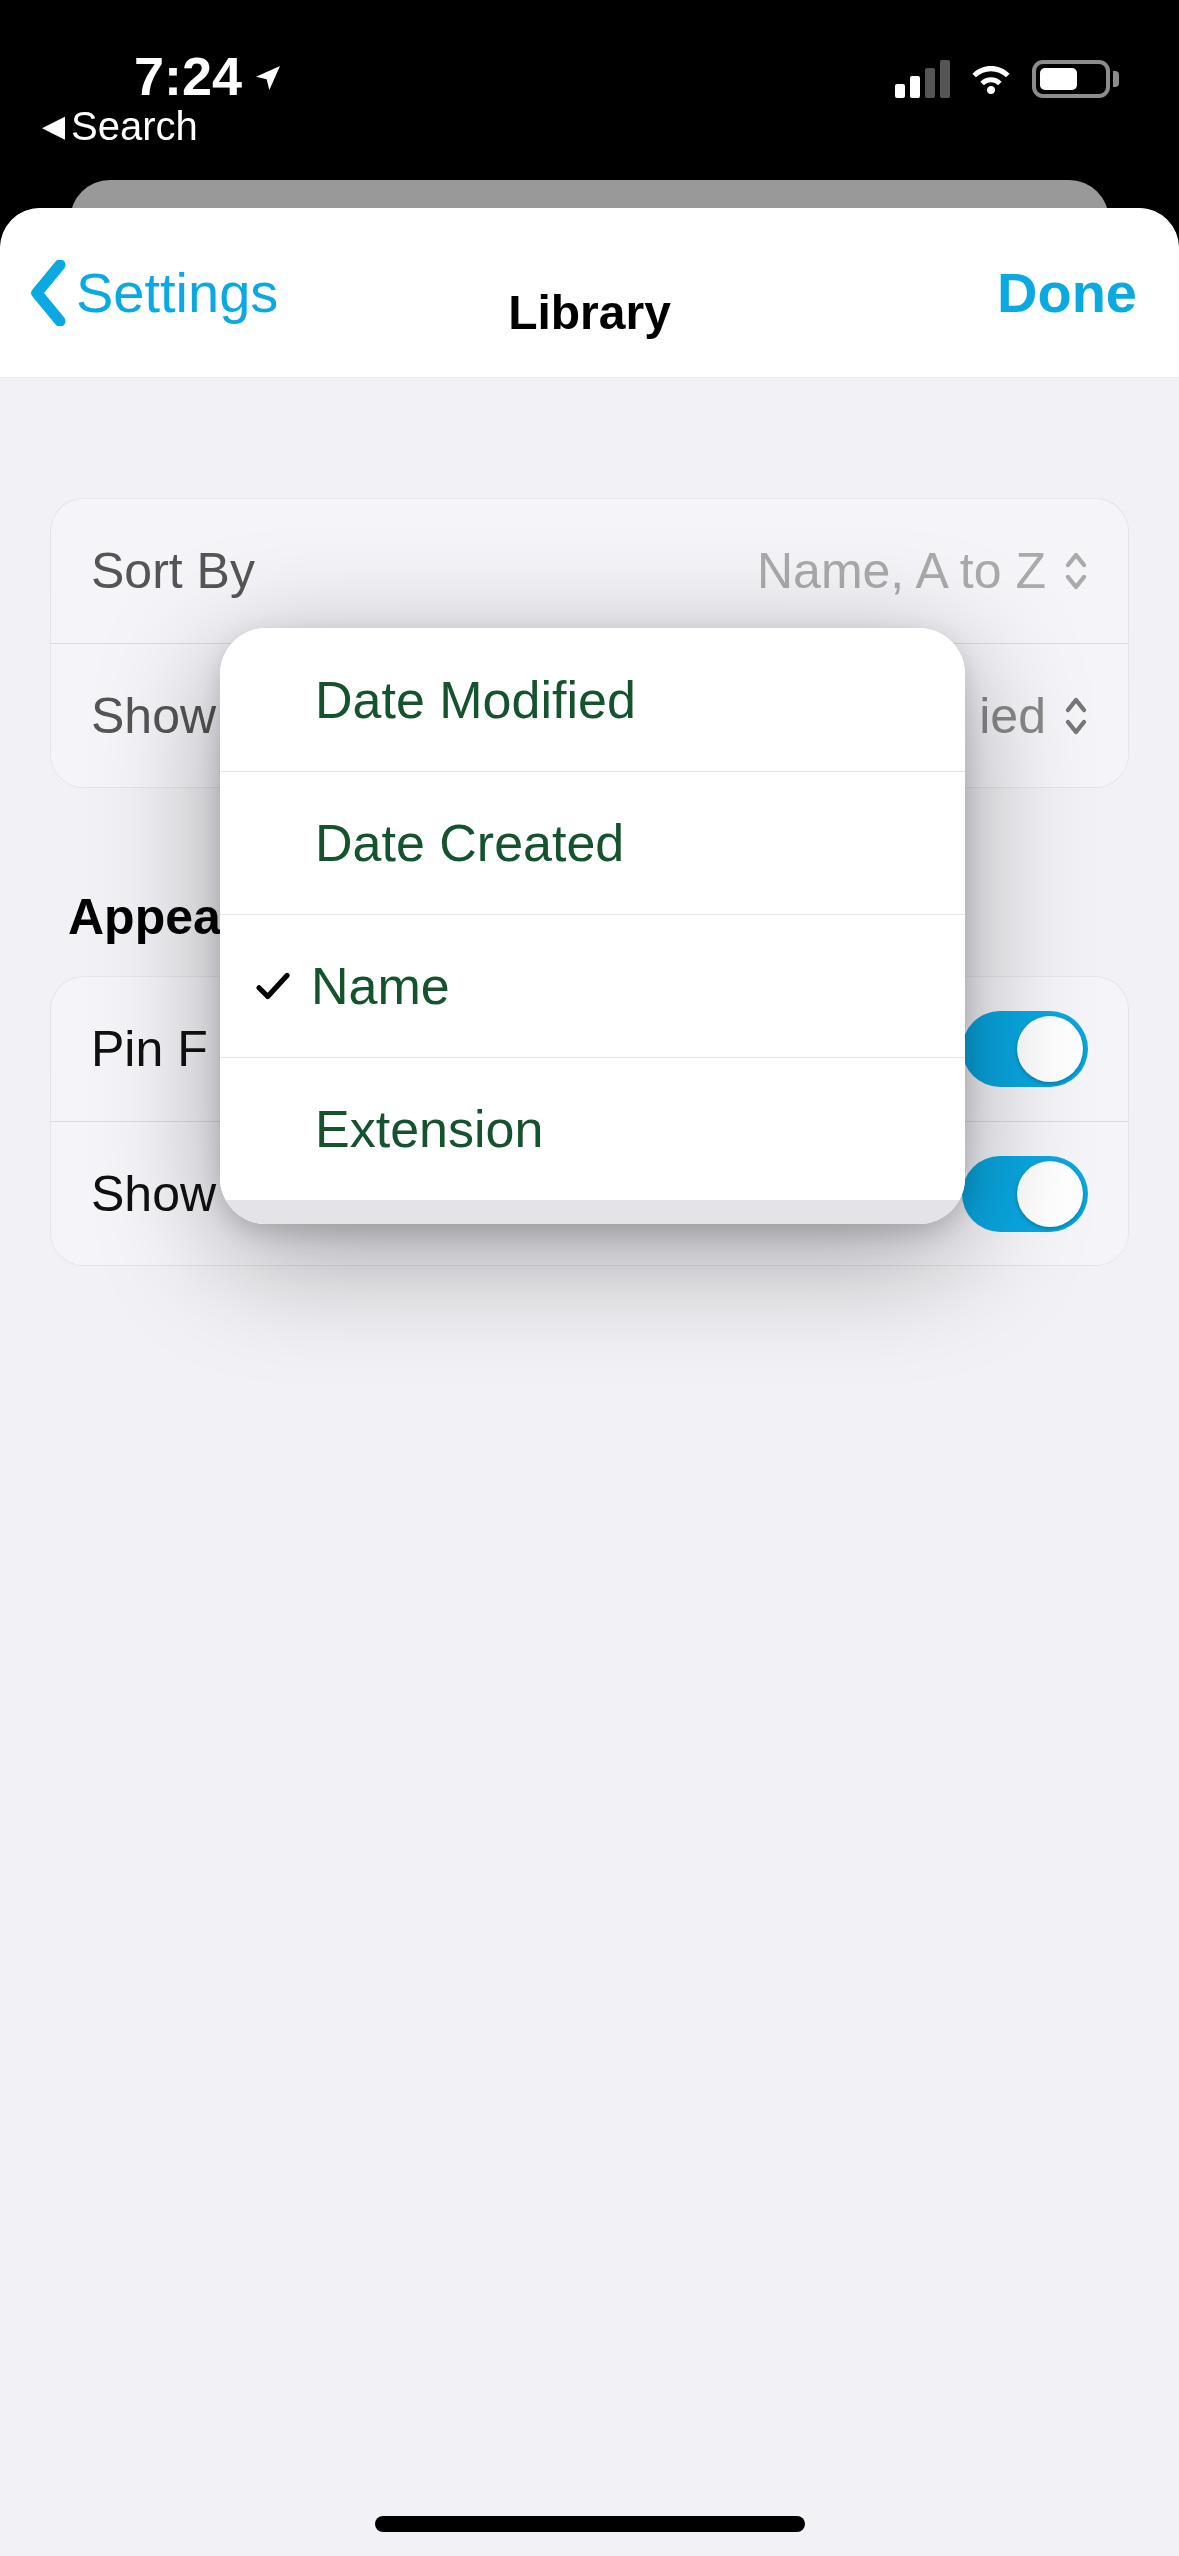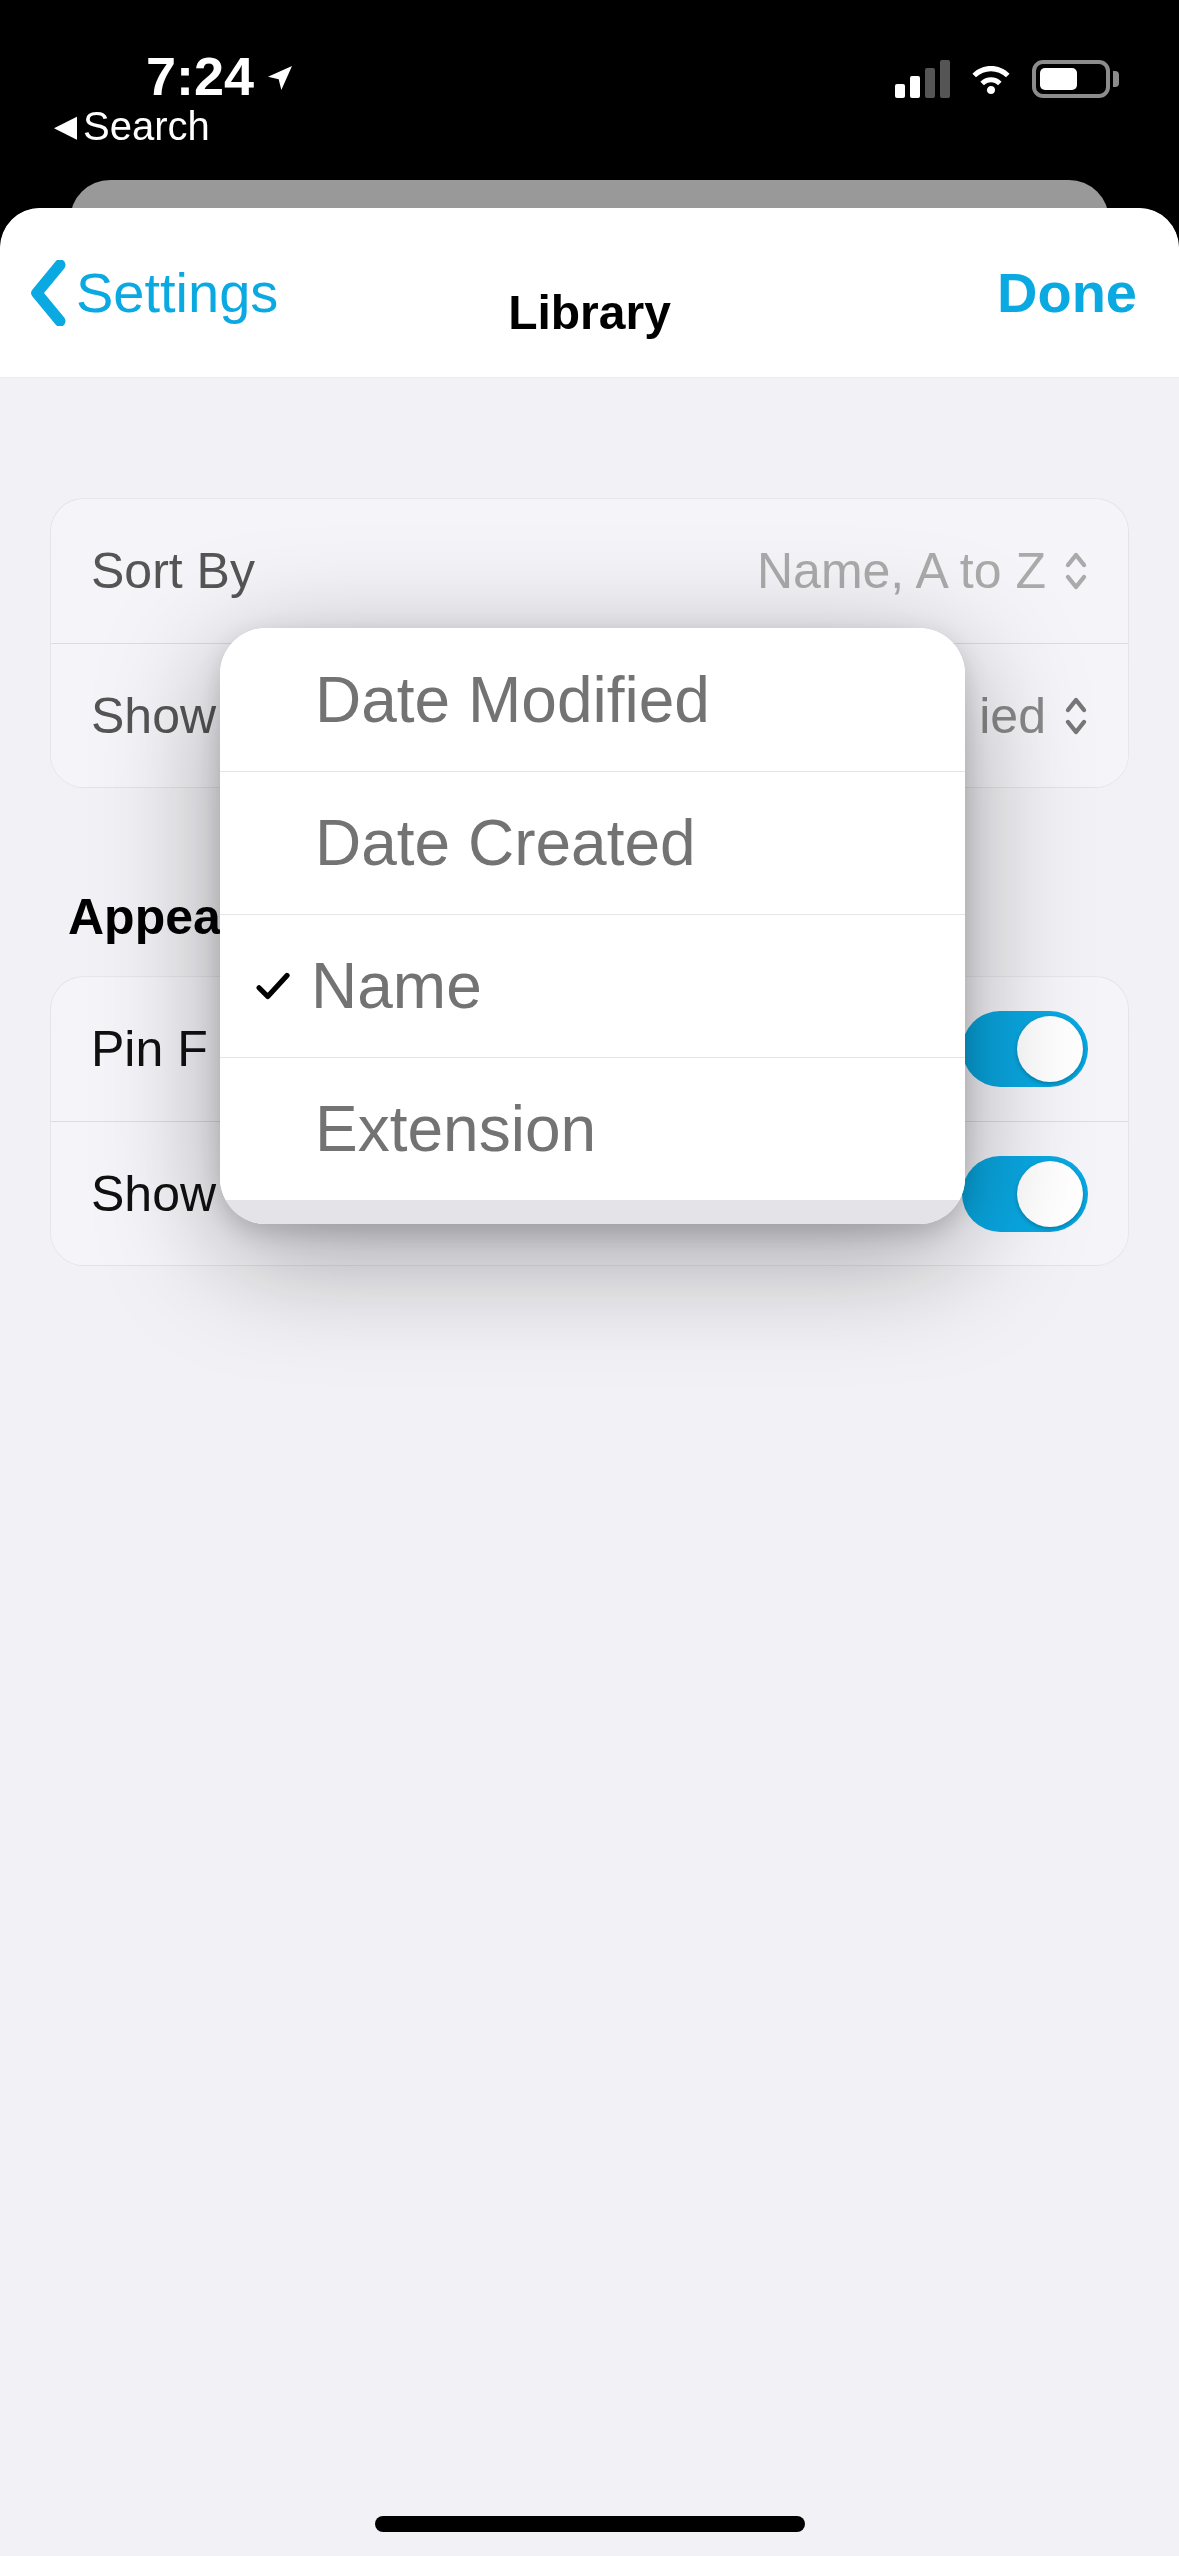--- a/index.html
+++ b/index.html
@@ -12,21 +12,21 @@
       width: 1179px;
       height: 2556px;
       font-family: -apple-system, "SF Pro Text", "Helvetica Neue", Arial, sans-serif;
       background: #000;
       overflow: hidden;
       position: relative;
     }
     
     .status-bar {
       position: absolute;
-      top: 0; left: 16px; right: 0;
+      top: 0; left: 4px; right: 0;
       height: 180px;
       color: #fff;
       background: #000;
       z-index: 100;
     }
     .status-time-wrap {
       position: absolute;
       left: 130px;
       top: 45px;
       display: flex;
@@ -245,22 +245,22 @@
       background: #fff;
       border-radius: 46px;
       box-shadow: 0 30px 120px rgba(0,0,0,0.35), 0 8px 24px rgba(0,0,0,0.15);
       z-index: 50;
       overflow: hidden;
     }
     .popover .menu-item {
       display: flex;
       align-items: center;
       height: 143px;
-      font-size: 64px;
-      color: #737373;
+      font-size: 52px;
+      color: #14532d;
       padding-left: 95px;
       position: relative;
       background: #fff;
     }
     .popover .menu-item.has-check { padding-left: 91px; }
     .popover .check {
       position: absolute;
       left: 32px;
       top: 50%;
       transform: translateY(-50%);

